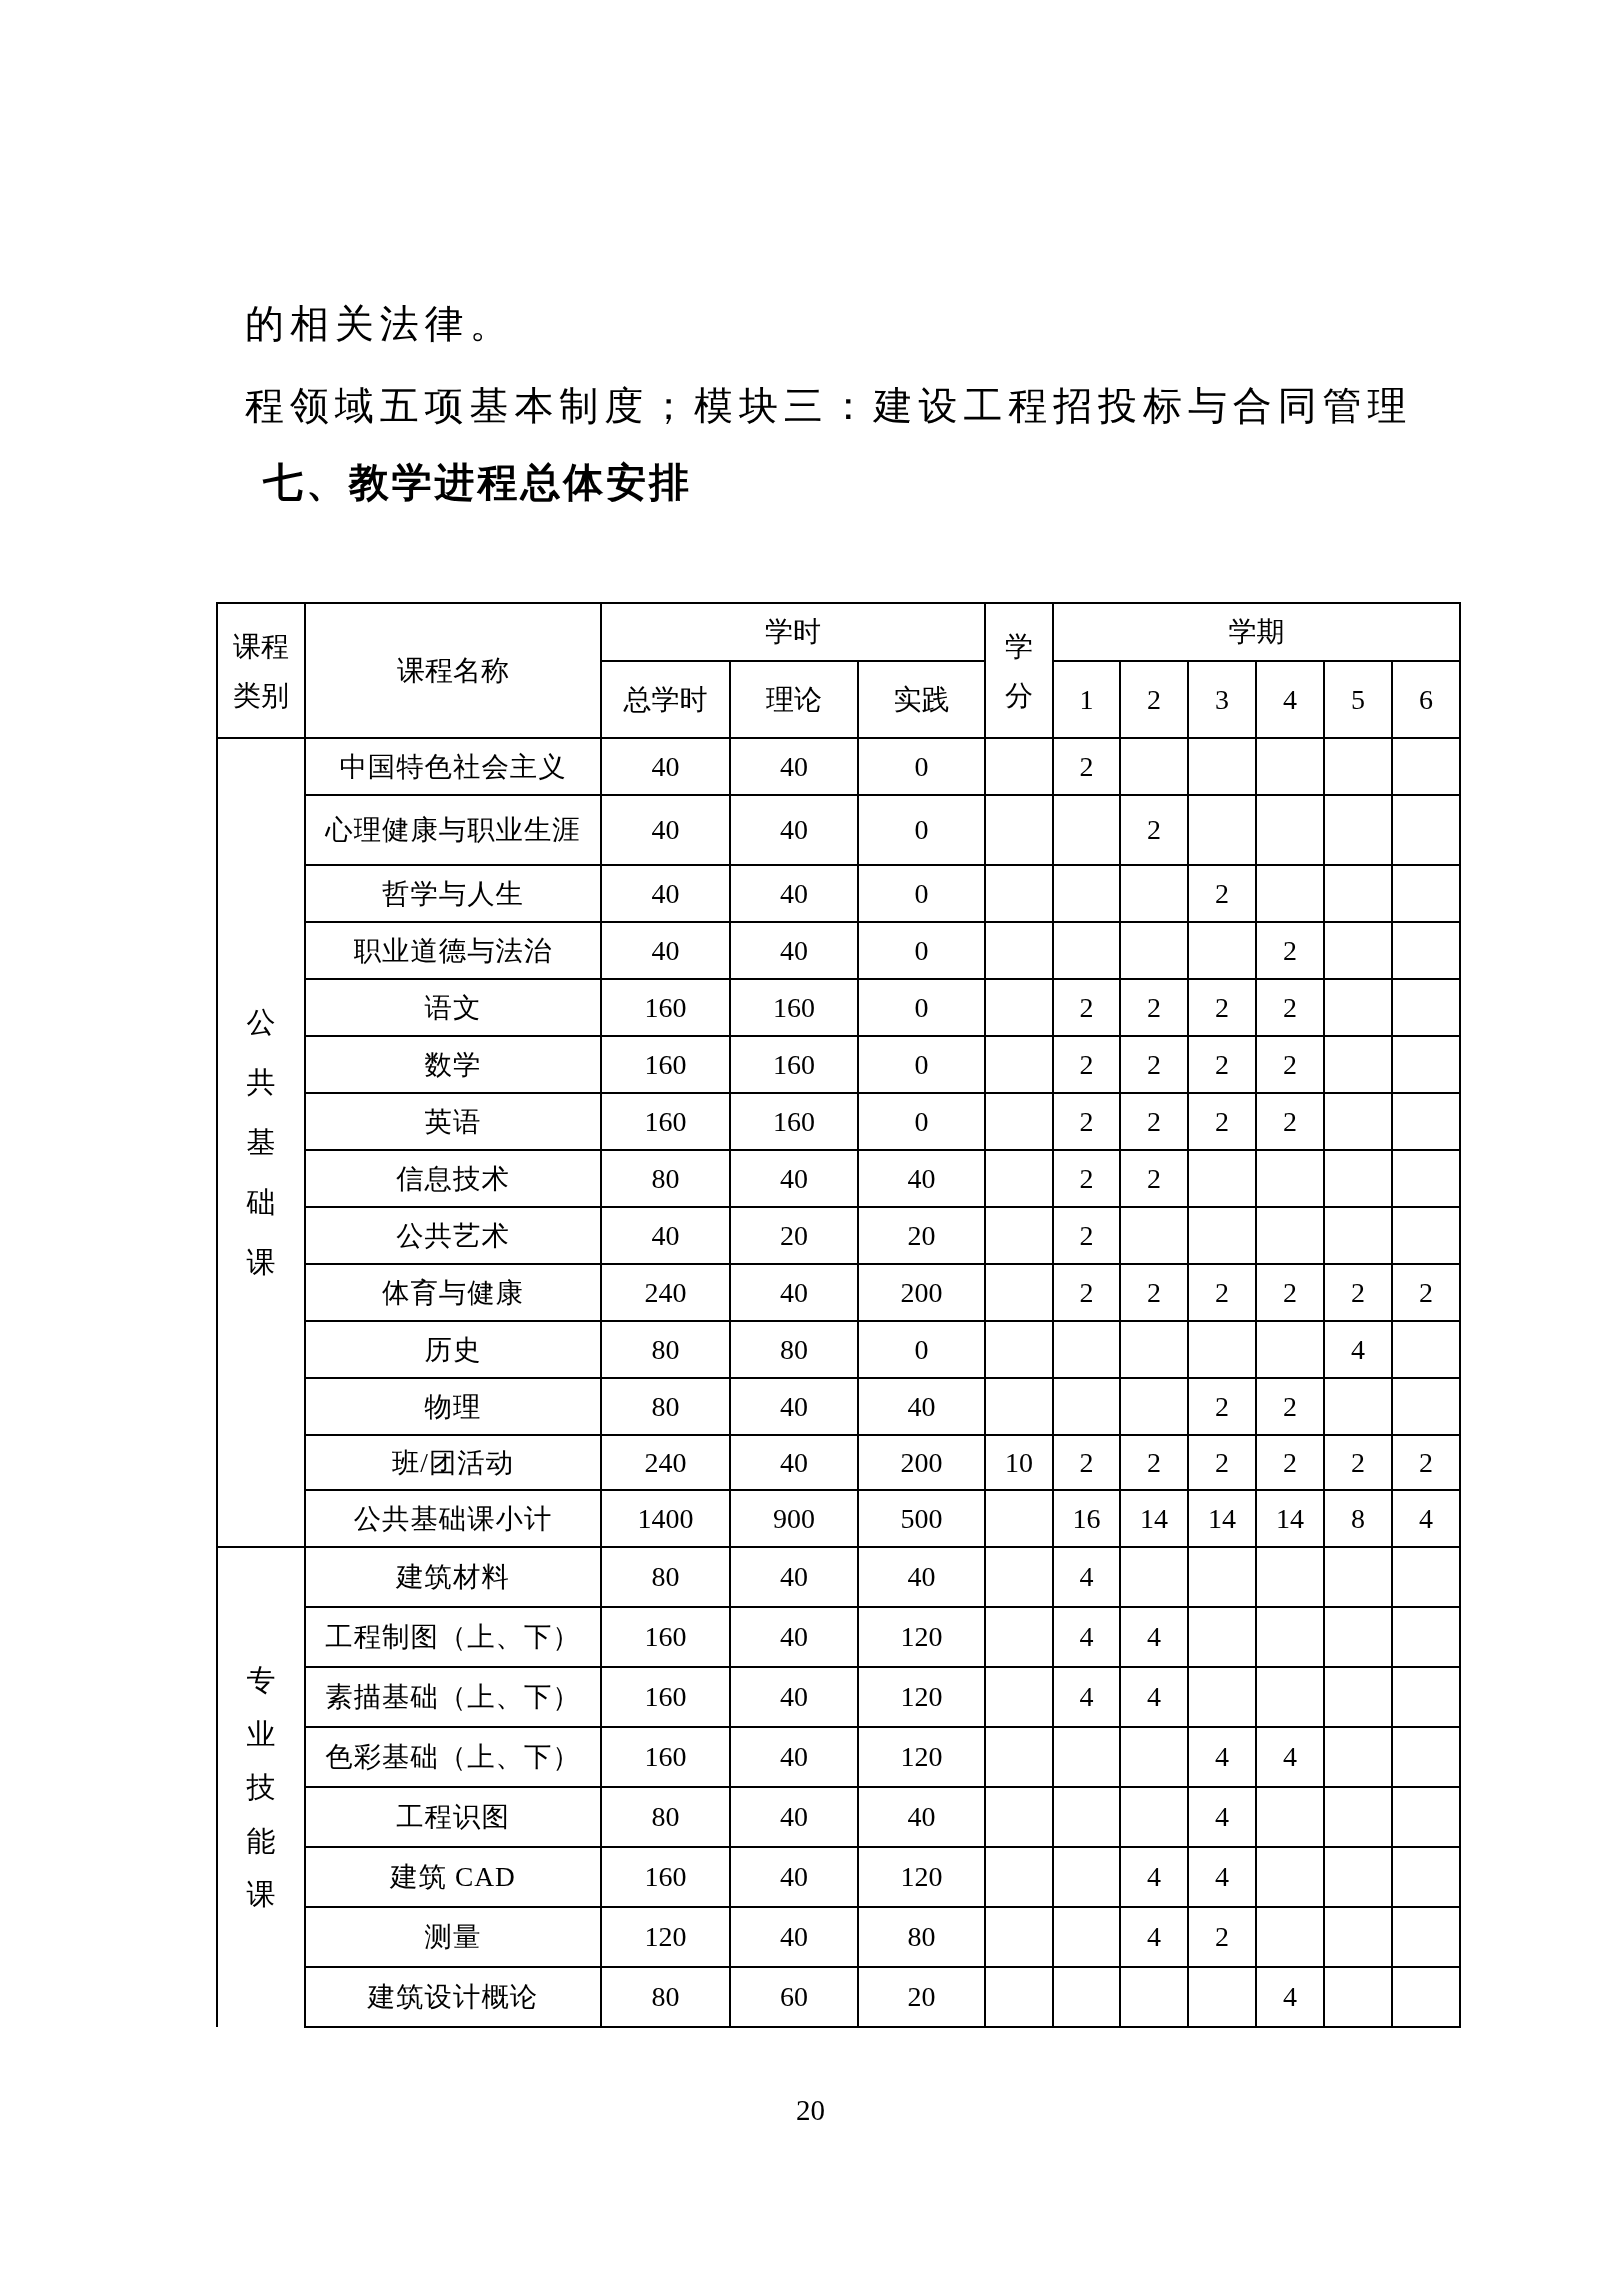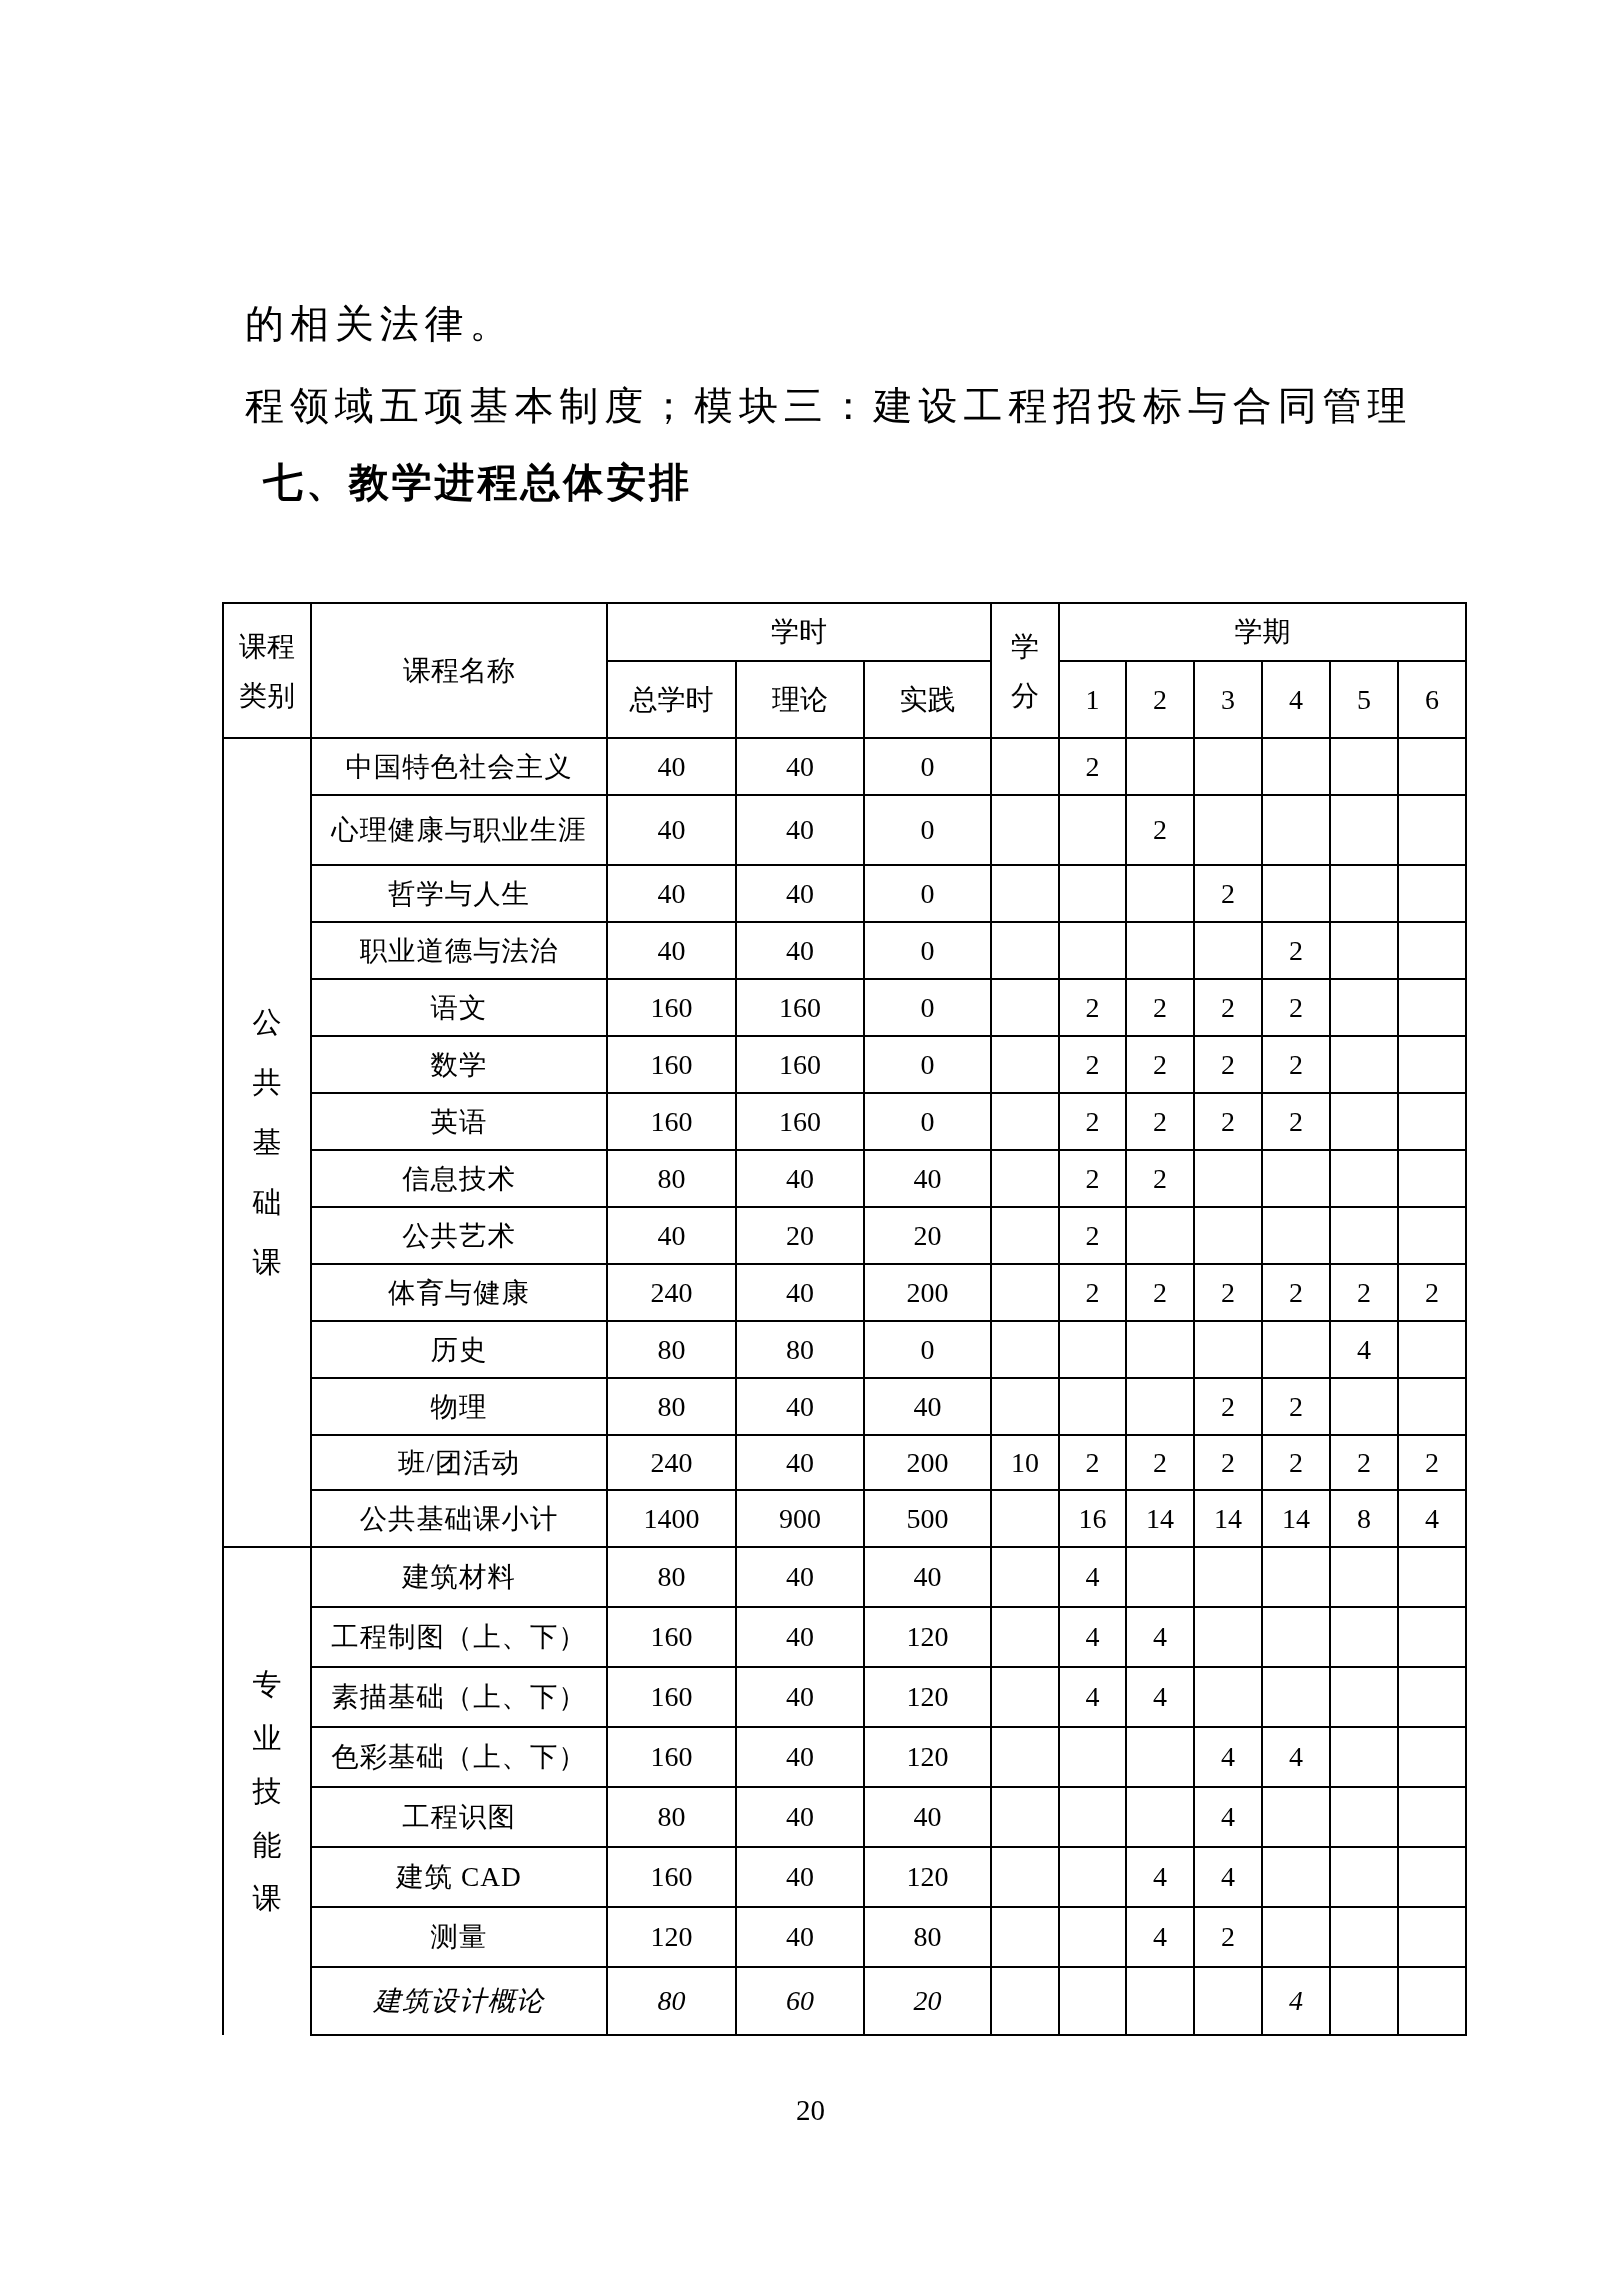--- a/index.html
+++ b/index.html
@@ -25,21 +25,21 @@
     margin:0;
     font-family:"Liberation Sans",sans-serif;
     font-size:40px;
     font-weight:bold;
     letter-spacing:2.9px;
     white-space:nowrap;
     text-align:center;
   }
   table.schedule{
     position:absolute;
-    left:222px;top:602px;
+    left:216px;top:602px;
     border-collapse:collapse;
     table-layout:fixed;
     width:1244px;
     padding-left:8px;
   }
   .schedule th,.schedule td{
     border:2px solid #000;
     padding:0;
     text-align:center;
     vertical-align:middle;
@@ -404,21 +404,21 @@
           <td class="num">40</td>
           <td class="num">80</td>
           <td class="num"></td>
           <td class="num"></td>
           <td class="num">4</td>
           <td class="num">2</td>
           <td class="num"></td>
           <td class="num"></td>
           <td class="num"></td>
         </tr>
-        <tr style="height: 68px; font-style: italic;">
+        <tr style="height: 60px;">
           <td class="name">建筑设计概论</td>
           <td class="num">80</td>
           <td class="num">60</td>
           <td class="num">20</td>
           <td class="num"></td>
           <td class="num"></td>
           <td class="num"></td>
           <td class="num"></td>
           <td class="num">4</td>
           <td class="num"></td>

